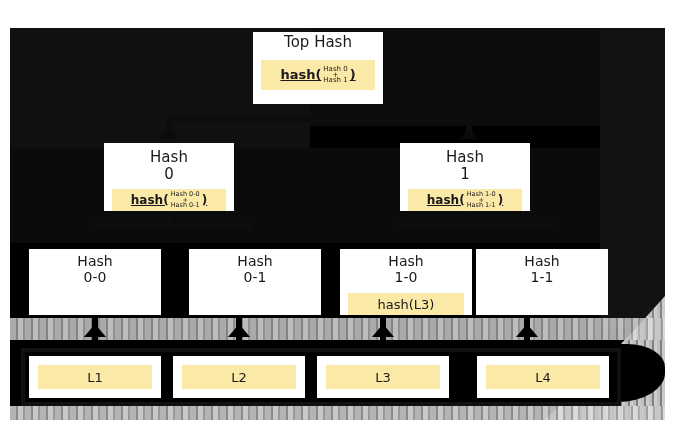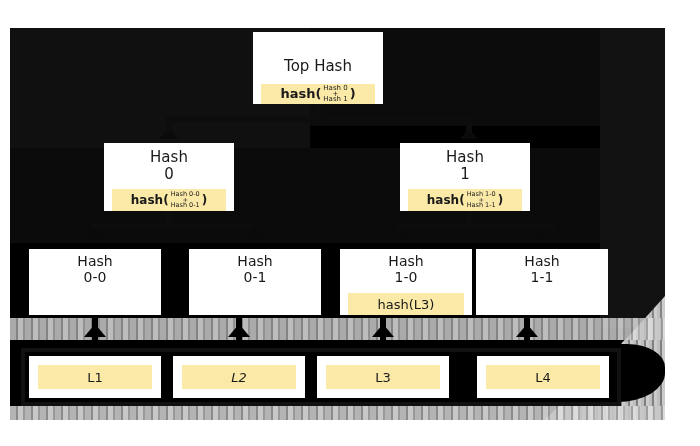--- a/index.html
+++ b/index.html
@@ -85,33 +85,34 @@
   }
   .hashbar-split {
     display: flex;
     align-items: center;
     justify-content: center;
     width: 100%;
     gap: 2px;
   }
   .paren {
     font-weight: 700;
+    text-decoration: underline;
   }
   .stack {
     display: flex;
     flex-direction: column;
     align-items: center;
     line-height: 1.0;
   }
   .stack span { display: block; }
   .plus { font-size: 6px; line-height: 4px; }
 
   
   #top-hash { left: 243px; top: 4px; width: 130px; height: 72px; }
-  #top-hash .node-title { font-size: 15px; margin-top: 26px; }
+  #top-hash .node-title { font-size: 15px; margin-top: 2px; }
   #top-hash .hashbar { height: 30px; margin-top: 9px; font-size: 13px; }
   #top-hash .stack span { font-size: 7px; }
 
   
   .lvl2 { width: 130px; height: 68px; top: 115px; }
   #hash-0 { left: 94px; }
   #hash-1 { left: 390px; }
   .lvl2 .node-title { font-size: 15px; margin-top: 6px; }
   .lvl2 .hashbar { height: 28px; margin-top: 6px; font-size: 12px; }
   .lvl2 .stack span { font-size: 6.5px; }
@@ -131,21 +132,21 @@
     background: #ffffff;
     box-sizing: border-box;
     display: flex;
     align-items: center;
     justify-content: center;
     top: 328px;
     height: 42px;
     width: 132px;
   }
   #data-l1 { left: 19px; justify-content: center; }
-  #data-l2 { left: 163px; font-style: italic; }
+  #data-l2 { left: 163px; }
   #data-l3 { left: 307px; }
   #data-l4 { left: 467px; }
   .datanode .hashbar { height: 24px; font-size: 13px; width: calc(100% - 18px); }
 
   
   #data-frame {
     position: absolute;
     left: 11px;
     top: 320px;
     width: 600px;

